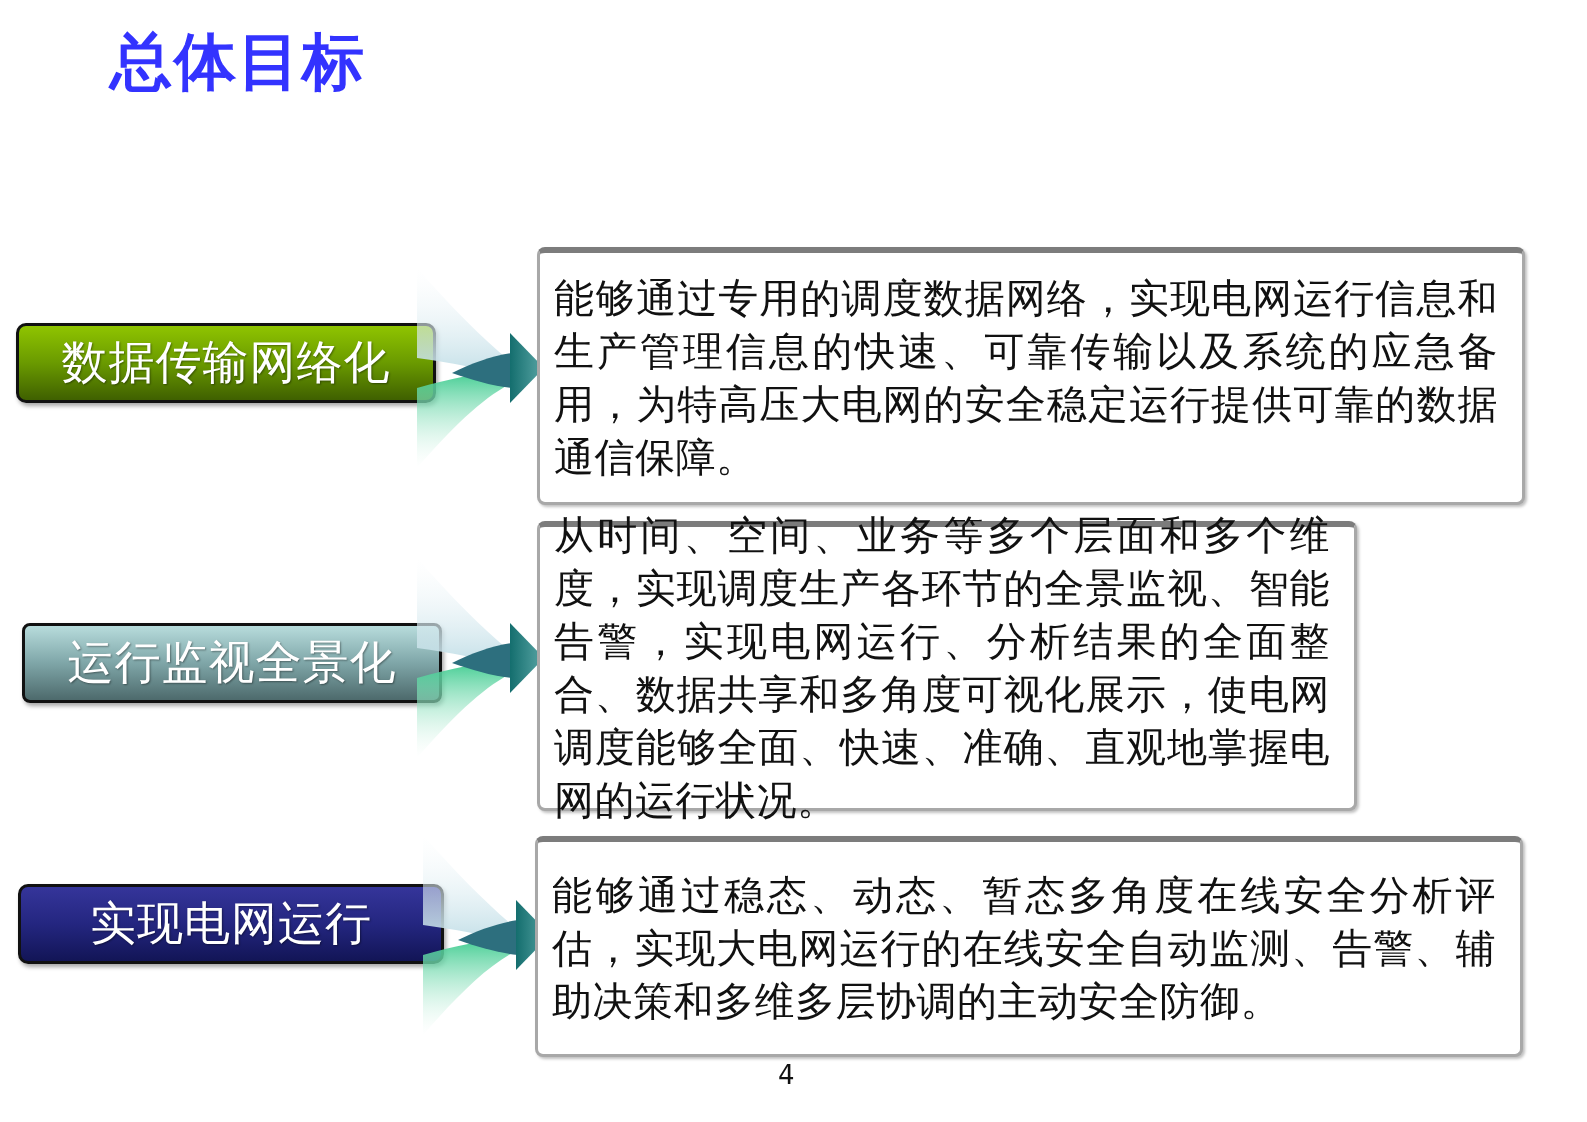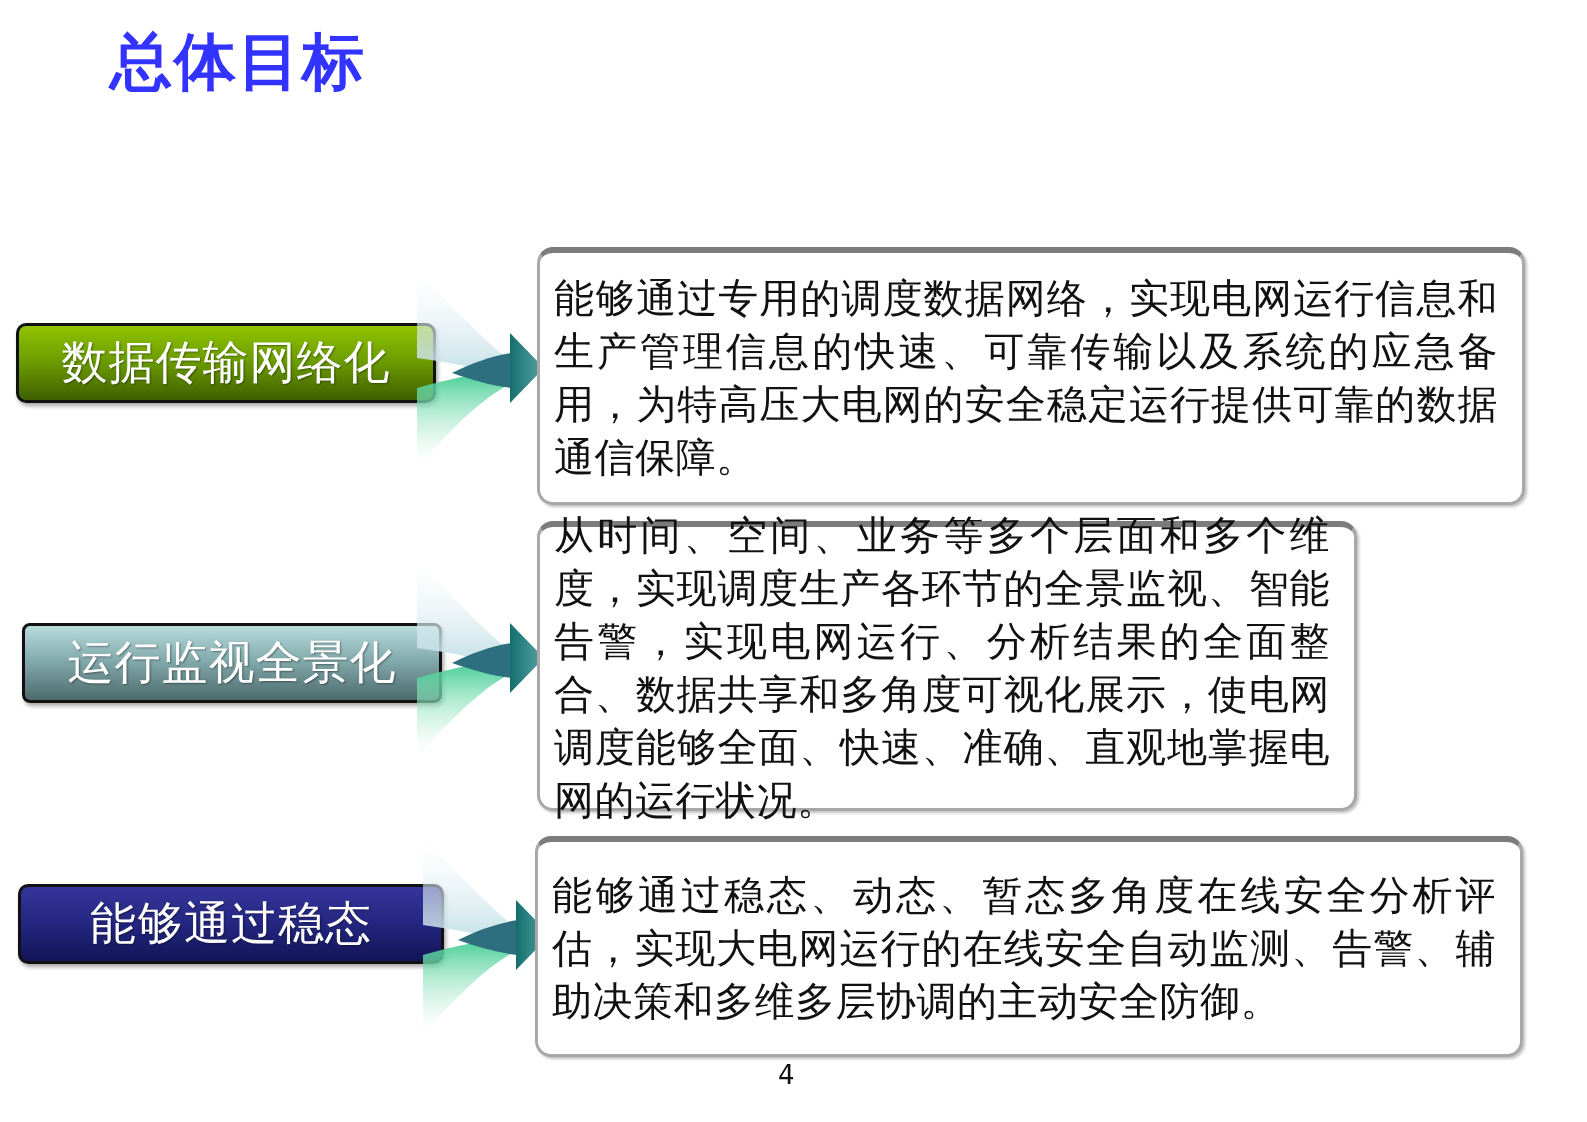--- a/index.html
+++ b/index.html
@@ -10,21 +10,21 @@
   .label-box { position: absolute; height: 80px; border: 3px solid #111; border-radius: 10px;
                box-sizing: border-box; display: flex; align-items: center; justify-content: center;
                color: #ffffff; font-size: 46px; letter-spacing: 1px;
                box-shadow: 2px 3px 4px rgba(0,0,0,0.35); }
   .label-box span { text-shadow: 1px 1px 2px rgba(0,0,0,0.4); }
   .lb1 { left: 16px; top: 323px; width: 420px; background: linear-gradient(#8fc400, #6a9a00 50%, #3f6000); }
   .lb2 { left: 22px; top: 623px; width: 420px; background: linear-gradient(#b7dcdc, #7fa6a8 50%, #4d6a6c); border-radius: 8px; }
   .lb3 { left: 18px; top: 884px; width: 426px; background: linear-gradient(#35359a, #242680 50%, #121556); }
   .arrow { position: absolute; width: 140px; height: 210px; }
   .desc-box { position: absolute; background: #ffffff; box-sizing: border-box;
-              border: 3px solid #a8a8a8; border-top: 6px solid #7c7c7c; border-radius: 16px;
+              border: 3px solid #a8a8a8; border-top: 6px solid #7c7c7c; border-radius: 8px;
               box-shadow: 2px 2px 3px rgba(0,0,0,0.25); padding: 0 24px 0 14px;
               display: flex; align-items: center; }
   .desc-box p { margin: 0; font-size: 40px; line-height: 53px; color: #111;
                 text-align: justify; letter-spacing: 0.5px; }
   .db1 { left: 537px; top: 247px; width: 988px; height: 258px; }
   .db2 { left: 537px; top: 521px; width: 820px; height: 290px; justify-content: flex-end; }
   .db3 { left: 535px; top: 836px; width: 988px; height: 221px; }
   .page-num { position: absolute; left: 778px; top: 1060px; font-size: 26px; color: #111; }
 </style>
 </head>
@@ -69,21 +69,21 @@
   <path d="M5,0 C40,40 70,70 100,95 L100,110 C70,100 40,95 5,90 Z" fill="url(#gTop)"></path>
   <path d="M5,200 C40,160 70,130 100,115 L100,100 C70,105 40,110 5,120 Z" fill="url(#gBot)"></path>
   <path d="M40,105 C60,95 80,88 100,85 L100,120 C80,118 60,112 40,105 Z" fill="#2d6f7e"></path>
   <polygon points="98,65 132,100 98,135" fill="url(#gHead)"></polygon>
 </svg>
 <div class="desc-box db2">
   <p>从时间、空间、业务等多个层面和多个维度，实现调度生产各环节的全景监视、智能告警，实现电网运行、分析结果的全面整合、数据共享和多角度可视化展示，使电网调度能够全面、快速、准确、直观地掌握电网的运行状况。</p>
 </div>
 
 <div class="label-box lb3">
-  <span>能够通过稳态</span>
+  <span>实现电网运行</span>
 </div>
 <svg class="arrow" style="left:418px; top:835px;" viewBox="0 0 140 210">
   <path d="M5,0 C40,40 70,70 100,95 L100,110 C70,100 40,95 5,90 Z" fill="url(#gTop)"></path>
   <path d="M5,200 C40,160 70,130 100,115 L100,100 C70,105 40,110 5,120 Z" fill="url(#gBot)"></path>
   <path d="M40,105 C60,95 80,88 100,85 L100,120 C80,118 60,112 40,105 Z" fill="#2d6f7e"></path>
   <polygon points="98,65 132,100 98,135" fill="url(#gHead)"></polygon>
 </svg>
 <div class="desc-box db3">
   <p>能够通过稳态、动态、暂态多角度在线安全分析评估，实现大电网运行的在线安全自动监测、告警、辅助决策和多维多层协调的主动安全防御。</p>
 </div>

